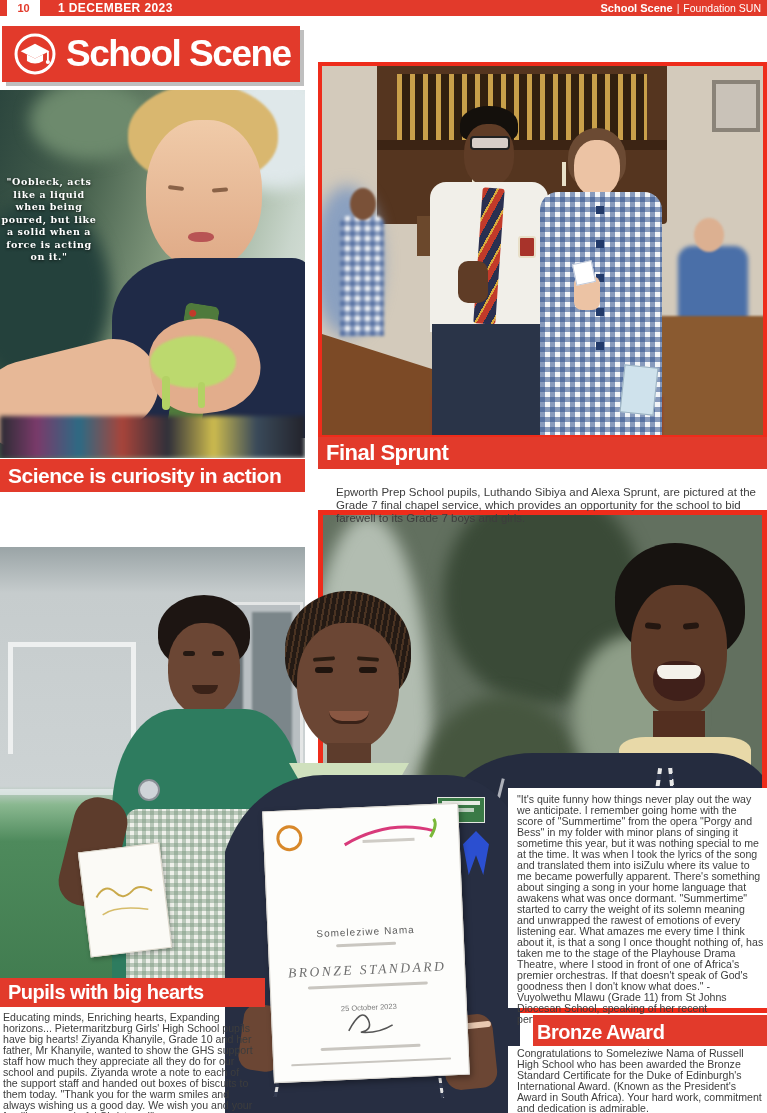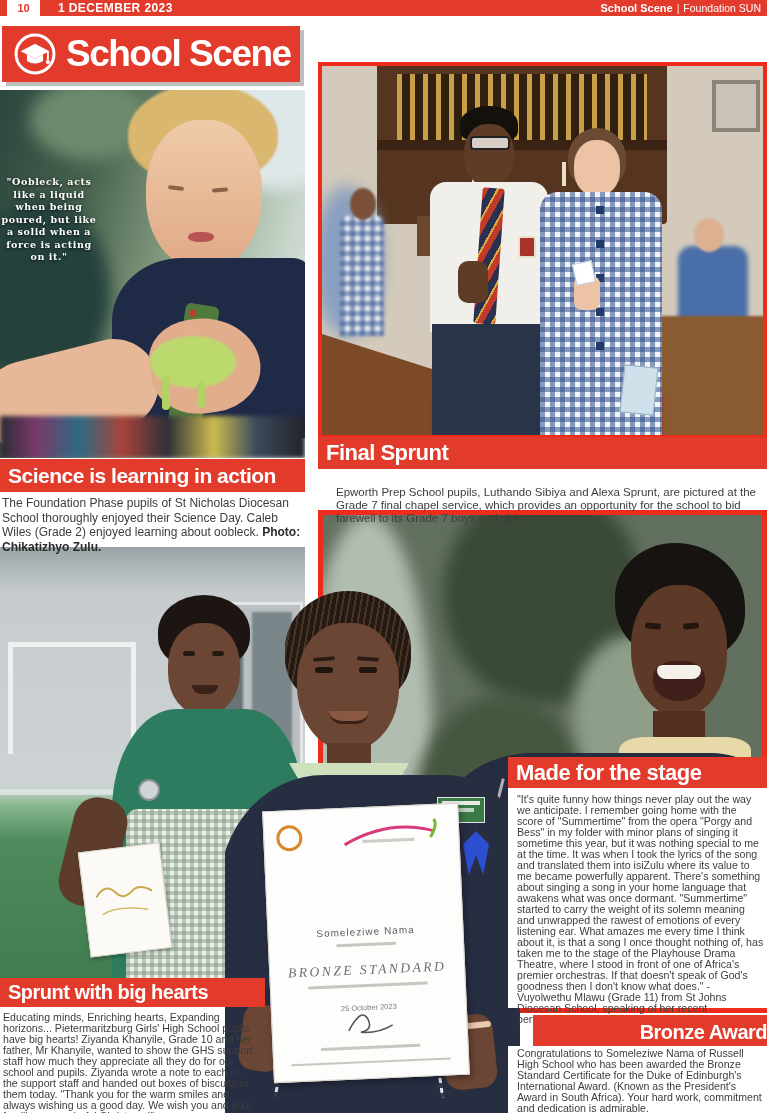--- a/index.html
+++ b/index.html
@@ -95,23 +95,22 @@
     <div class="abs" style="left:-20px;top:260px;width:180px;height:90px;background:#e7b897;border-radius:45px;transform:rotate(-14deg);"></div>
     <div class="abs" style="left:150px;top:228px;width:110px;height:95px;background:#e2ad8c;border-radius:40% 55% 45% 45%;transform:rotate(-8deg);"></div>
     <div class="abs" style="left:150px;top:246px;width:86px;height:52px;background:#bcd96e;border-radius:50%;filter:blur(1px);"></div>
     <div class="abs" style="left:162px;top:286px;width:8px;height:34px;background:#b3d264;border-radius:4px;"></div>
     <div class="abs" style="left:198px;top:292px;width:7px;height:26px;background:#b3d264;border-radius:4px;"></div>
     <div class="abs" style="left:0;top:326px;width:305px;height:42px;filter:blur(2px);background:linear-gradient(90deg,#2c2c34 0%,#7a3a6a 12%,#2d6a84 26%,#a8443a 40%,#30303a 55%,#cdbb4e 70%,#3a4a5a 84%,#23232b 100%);"></div>
     <div class="quote">"Oobleck, acts like a liquid when being poured, but like a solid when a force is acting on it."</div>
   </div>
 
   <div class="redbar" style="left:0;top:459px;width:305px;height:33px;font-size:21px;">
-      <span>Science is learning in action</span>
-    </div>
-  <div class="cap-text" style="left:2px;top:496px;width:302px;font-size:12px;line-height:14.5px;"><span>The Foundation Phase pupils of St Nicholas Diocesan School thoroughly enjoyed their Science Day. Caleb Wiles (Grade 2) enjoyed learning about oobleck. </span><b style="color:#2b2b2b;">Photo: Chikatizhyo Zulu.</b></div>
+      <span>Science is curiosity in action</span>
+    </div>
 
   <div class="photo framed" style="left:318px;top:62px;width:449px;height:377px;border-width:4px;background:#d3cabb;">
     <div class="abs" style="left:55px;top:0;width:290px;height:158px;background:#55351f;border-radius:0 0 4px 4px;"></div>
     <div class="abs" style="left:75px;top:8px;width:250px;height:66px;background:repeating-linear-gradient(90deg,#c9a04a 0 5px,#32200f 5px 13px);"></div>
     <div class="abs" style="left:55px;top:74px;width:290px;height:10px;background:#3c2414;"></div>
     <div class="abs" style="left:278px;top:92px;width:5px;height:26px;background:#c9a44e;"></div>
     <div class="abs" style="left:270px;top:100px;width:21px;height:5px;background:#c9a44e;"></div>
     <div class="abs" style="left:150px;top:96px;width:4px;height:24px;background:#e8e0c8;"></div>
     <div class="abs" style="left:240px;top:96px;width:4px;height:24px;background:#e8e0c8;"></div>
     <div class="abs" style="left:95px;top:150px;width:210px;height:40px;background:#6b482c;"></div>
@@ -231,27 +230,24 @@
       <div class="fineline" style="width:100px;margin-top:34px;"></div>
       <div class="fineline" style="width:160px;margin-top:12px;height:2px;"></div>
     </div>
 
     <div class="abs skin-d" style="left:16px;top:420px;width:42px;height:66px;border-radius:14px;transform:rotate(8deg);"></div>
     <div class="abs skin-d" style="left:218px;top:430px;width:52px;height:74px;border-radius:16px;transform:rotate(-6deg);"></div>
     <div class="abs" style="left:222px;top:438px;width:44px;height:6px;background:#e8c8b0;border-radius:3px;transform:rotate(-6deg);"></div>
   </div>
 
   <div class="redbar" style="left:0;top:978px;width:265px;height:29px;font-size:20px;z-index:8;">
-      <span>Sprunt with big hearts</span>
+      <span>Pupils with big hearts</span>
     </div>
   <div class="body-text" style="left:3px;top:1012px;width:252px;">Educating minds, Enriching hearts, Expanding horizons... Pietermaritzburg Girls' High School pupils have big hearts! Ziyanda Khanyile, Grade 10 and her father, Mr Khanyile, wanted to show the GHS support staff how much they appreciate all they do for our school and pupils.  Ziyanda wrote a note to each of the support staff and handed out boxes of biscuits to them today. "Thank you for the warm smiles and always wishing us a good day. We wish you and your families a wonderful Christmas!"</div>
 
-  <div class="redbar" style="left:508px;top:757px;width:259px;height:31px;font-size:22px;z-index:8;">
-      <span>Made for the stage</span>
-    </div>
   <div class="body-text" style="left:508px;top:788px;width:259px;height:220px;background:#fff;padding:6px 3px 0 9px;">"It's quite funny how things never play out the way we anticipate. I remember going home with the score of "Summertime" from the opera "Porgy and Bess" in my folder with minor plans of singing it sometime this year, but it was nothing special to me at the time. It was when I took the lyrics of the song and translated them into isiZulu where its value to me became powerfully apparent. There's something about singing a song in your home language that awakens what was once dormant. "Summertime" started to carry the weight of its solemn meaning and unwrapped the rawest of emotions of every listening ear. What amazes me every time I think about it, is that a song I once thought nothing of, has taken me to the stage of the Playhouse Drama Theatre, where I stood in front of one of Africa's premier orchestras. If that doesn't speak of God's goodness then I don't know what does." - Vuyolwethu Mlawu (Grade 11) from St Johns Diocesan School, speaking of her recent performance at the KZN Young Performers Concert.</div>
 
-  <div class="redbar" style="left:533px;top:1015px;width:234px;height:35px;font-size:20px;justify-content:flex-end;padding-left:4px;z-index:8;">
+  <div class="redbar" style="left:533px;top:1015px;width:234px;height:35px;font-size:20px;justify-content:flex-start;padding-left:4px;z-index:8;">
       <span>Bronze Award</span>
     </div>
   <div class="body-text" style="left:508px;top:1046px;width:259px;height:67px;background:#fff;padding:2px 2px 0 9px;">Congratulations to Someleziwe Nama of Russell High School who has been awarded the Bronze Standard Certificate for the Duke of Edinburgh's International Award. (Known as the President's Award in South Africa).  Your hard work, commitment and dedication is admirable.</div>
 
 </div>
 
 </body></html>

